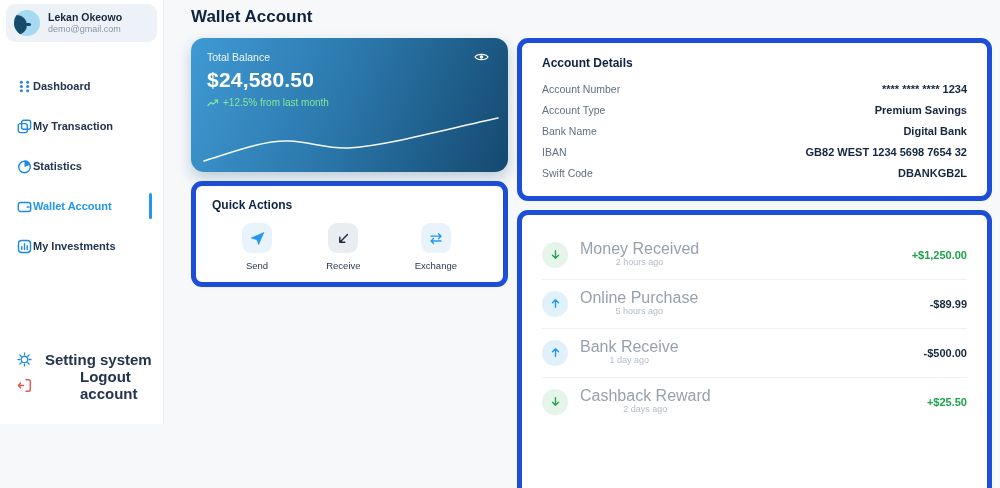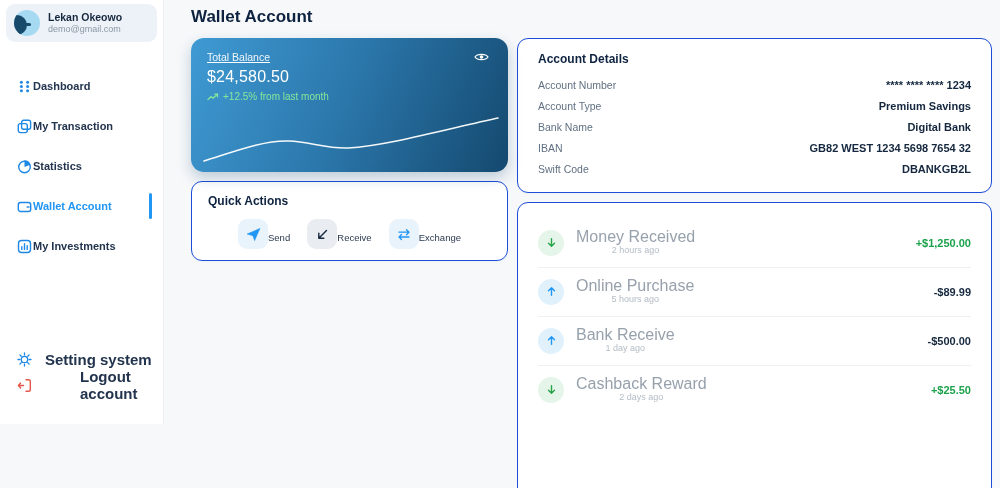--- a/index.html
+++ b/index.html
@@ -55,41 +55,41 @@
   .foot-item:last-child { margin-bottom:26px;gap:48px; }
   .icon-blue { color:#1e88e5; }
   .icon-red { color:#e4574a; }
   
   .main { flex:1; padding:6px 8px 10px 27px; }
   .page-title { font-size:17px; font-weight:700; color:#0e2340; margin:1px 0 12px 0; line-height:19px; }
   .columns { display:flex; gap:9px; align-items:flex-start; }
   .col-left { width:317px; flex-shrink:0; }
   .col-right { flex:1; }
   .panel {
-    background:#ffffff; border:1px solid #1d4ed8; border-radius:11px;
+    background:#ffffff; border:5px solid #1d4ed8; border-radius:11px;
     padding:13px 20px; box-shadow:0 1px 2px rgba(30,50,80,0.03);
   }
   .panel-title { font-size:12px; font-weight:700; color:#0e2340; }
   
   .balance-card {
     position:relative; height:134px; border-radius:13px;
     background:linear-gradient(112deg, #3f9ad3 0%, #2b77ab 48%, #14496f 100%);
     padding:13px 16px; color:#fff; overflow:hidden;
     box-shadow:0 6px 14px rgba(20,73,111,0.25);
   }
-  .bc-top { display:flex; justify-content:space-between; align-items:center;text-decoration:underline; }
+  .bc-top { display:flex; justify-content:space-between; align-items:center; }
   .bc-label { font-size:10.5px; color:rgba(255,255,255,0.92); }
   .bc-eye { width:16px; height:12px; cursor:pointer; margin-right:2px; }
-  .bc-amount { font-size:16px; font-weight:400; letter-spacing:0.2px; margin-top:5px; }
+  .bc-amount { font-size:21px; font-weight:700; letter-spacing:0.2px; margin-top:5px; }
   .bc-trend { display:flex; align-items:center; gap:4px; font-size:10px; color:#86e79b; margin-top:5px; }
   .bc-chart { position:absolute; left:10px; right:8px; bottom:5px; height:52px; }
   
   .quick-actions { margin-top:9px; padding:12px 16px 11px 16px; }
   .qa-row { display:flex; justify-content:space-between; padding:0 30px; margin-top:11px; }
-  .qa-action { display:flex; flex-direction:row; align-items:center; cursor:pointer;justify-content:space-between; }
+  .qa-action { display:flex; flex-direction:column; align-items:center; cursor:pointer;justify-content:space-between; }
   .qa-box {
     width:30px; height:30px; border-radius:9px;
     display:flex; align-items:center; justify-content:center;
   }
   .qa-box.blue { background:#e8f3fc; }
   .qa-box.gray { background:#e9ecf0; }
   .qa-label { margin-top:7px; font-size:9.5px; color:#2b3a50; }
   
   .detail-rows { margin-top:9px; }
   .detail-row { display:flex; justify-content:space-between; align-items:center; padding:4.4px 0; }

